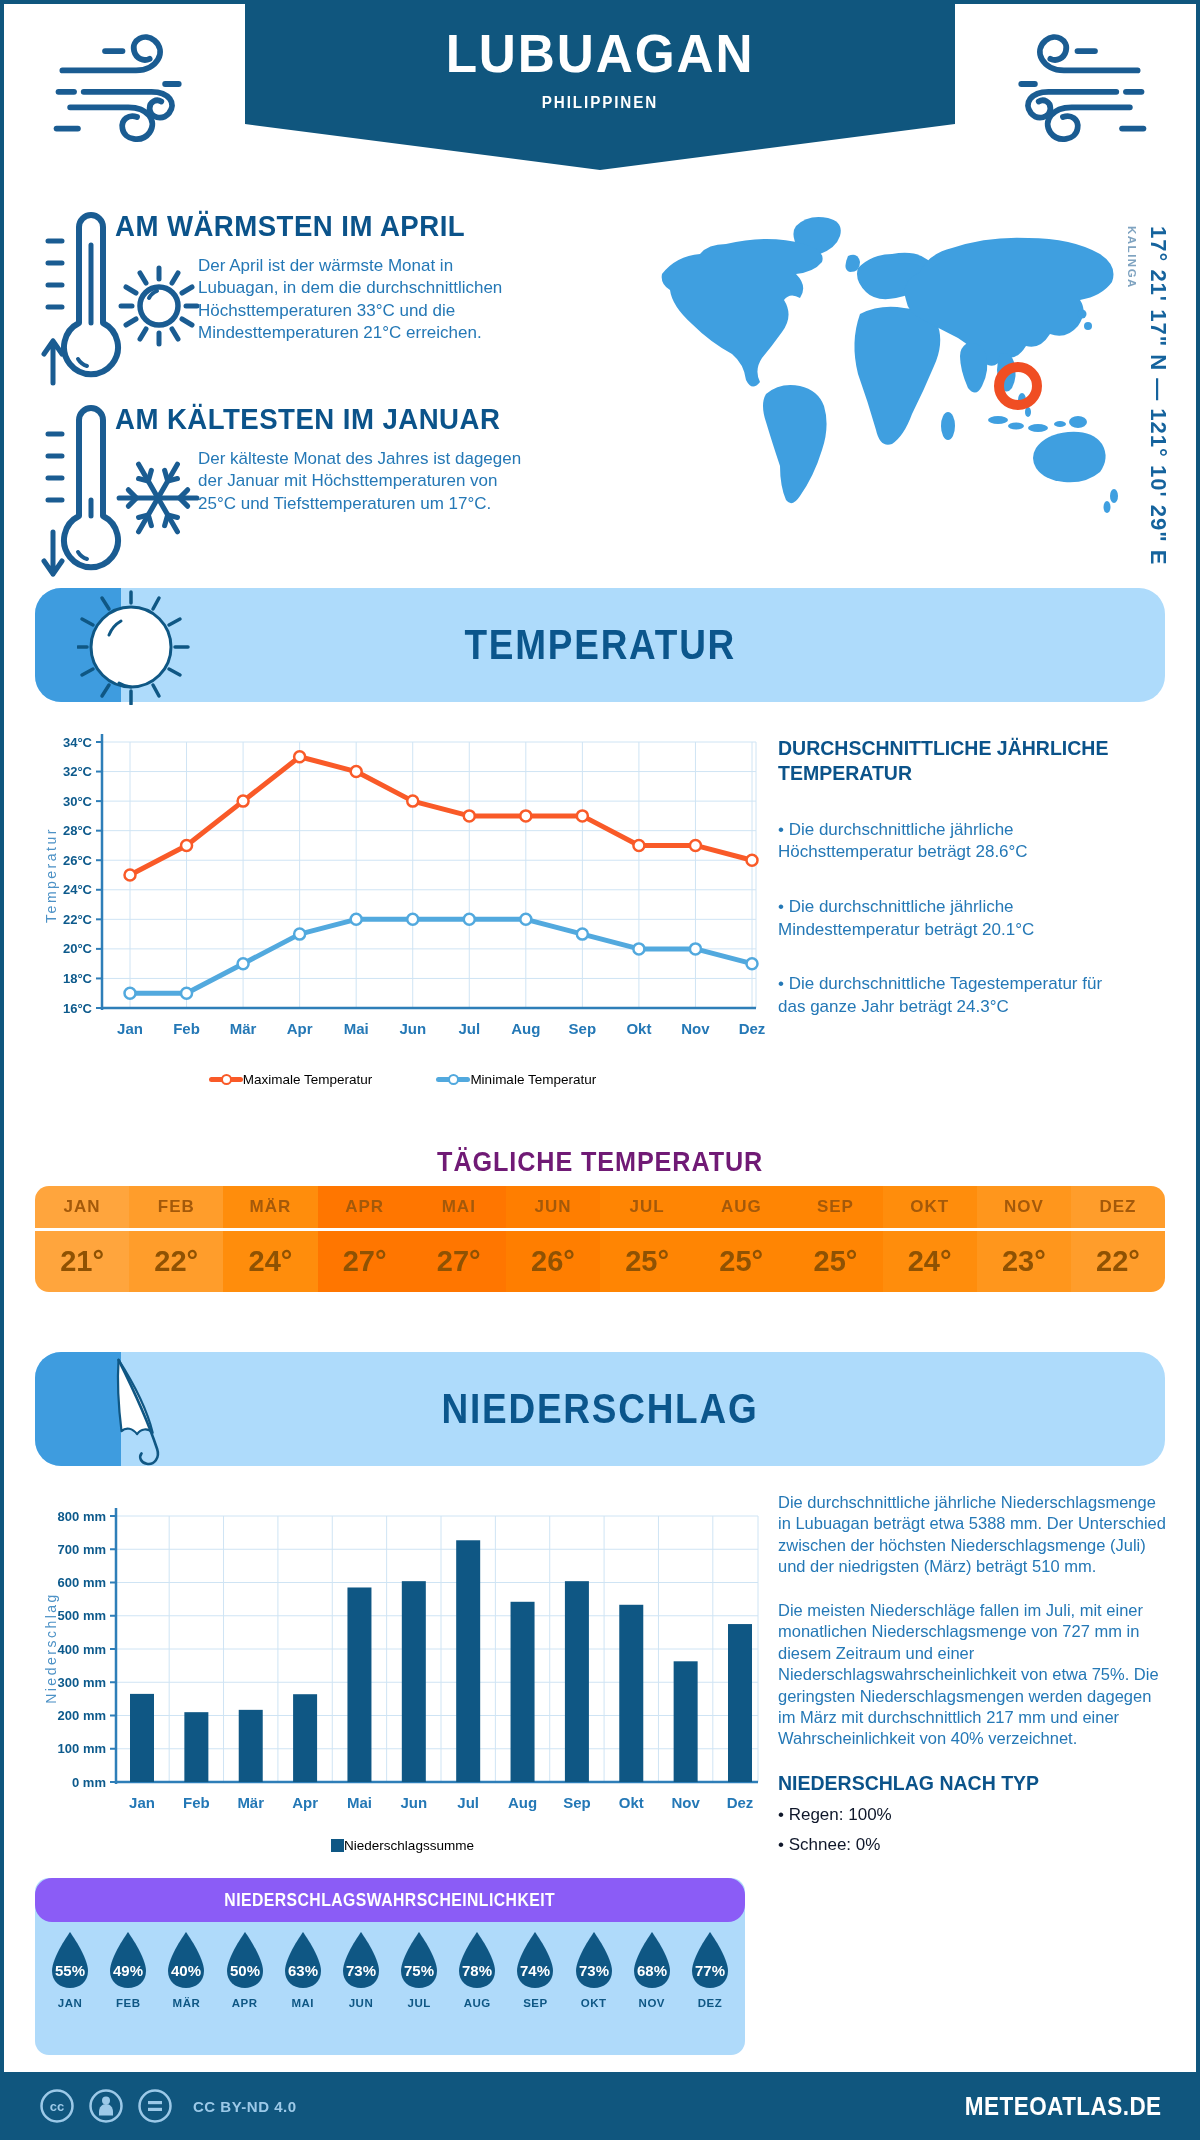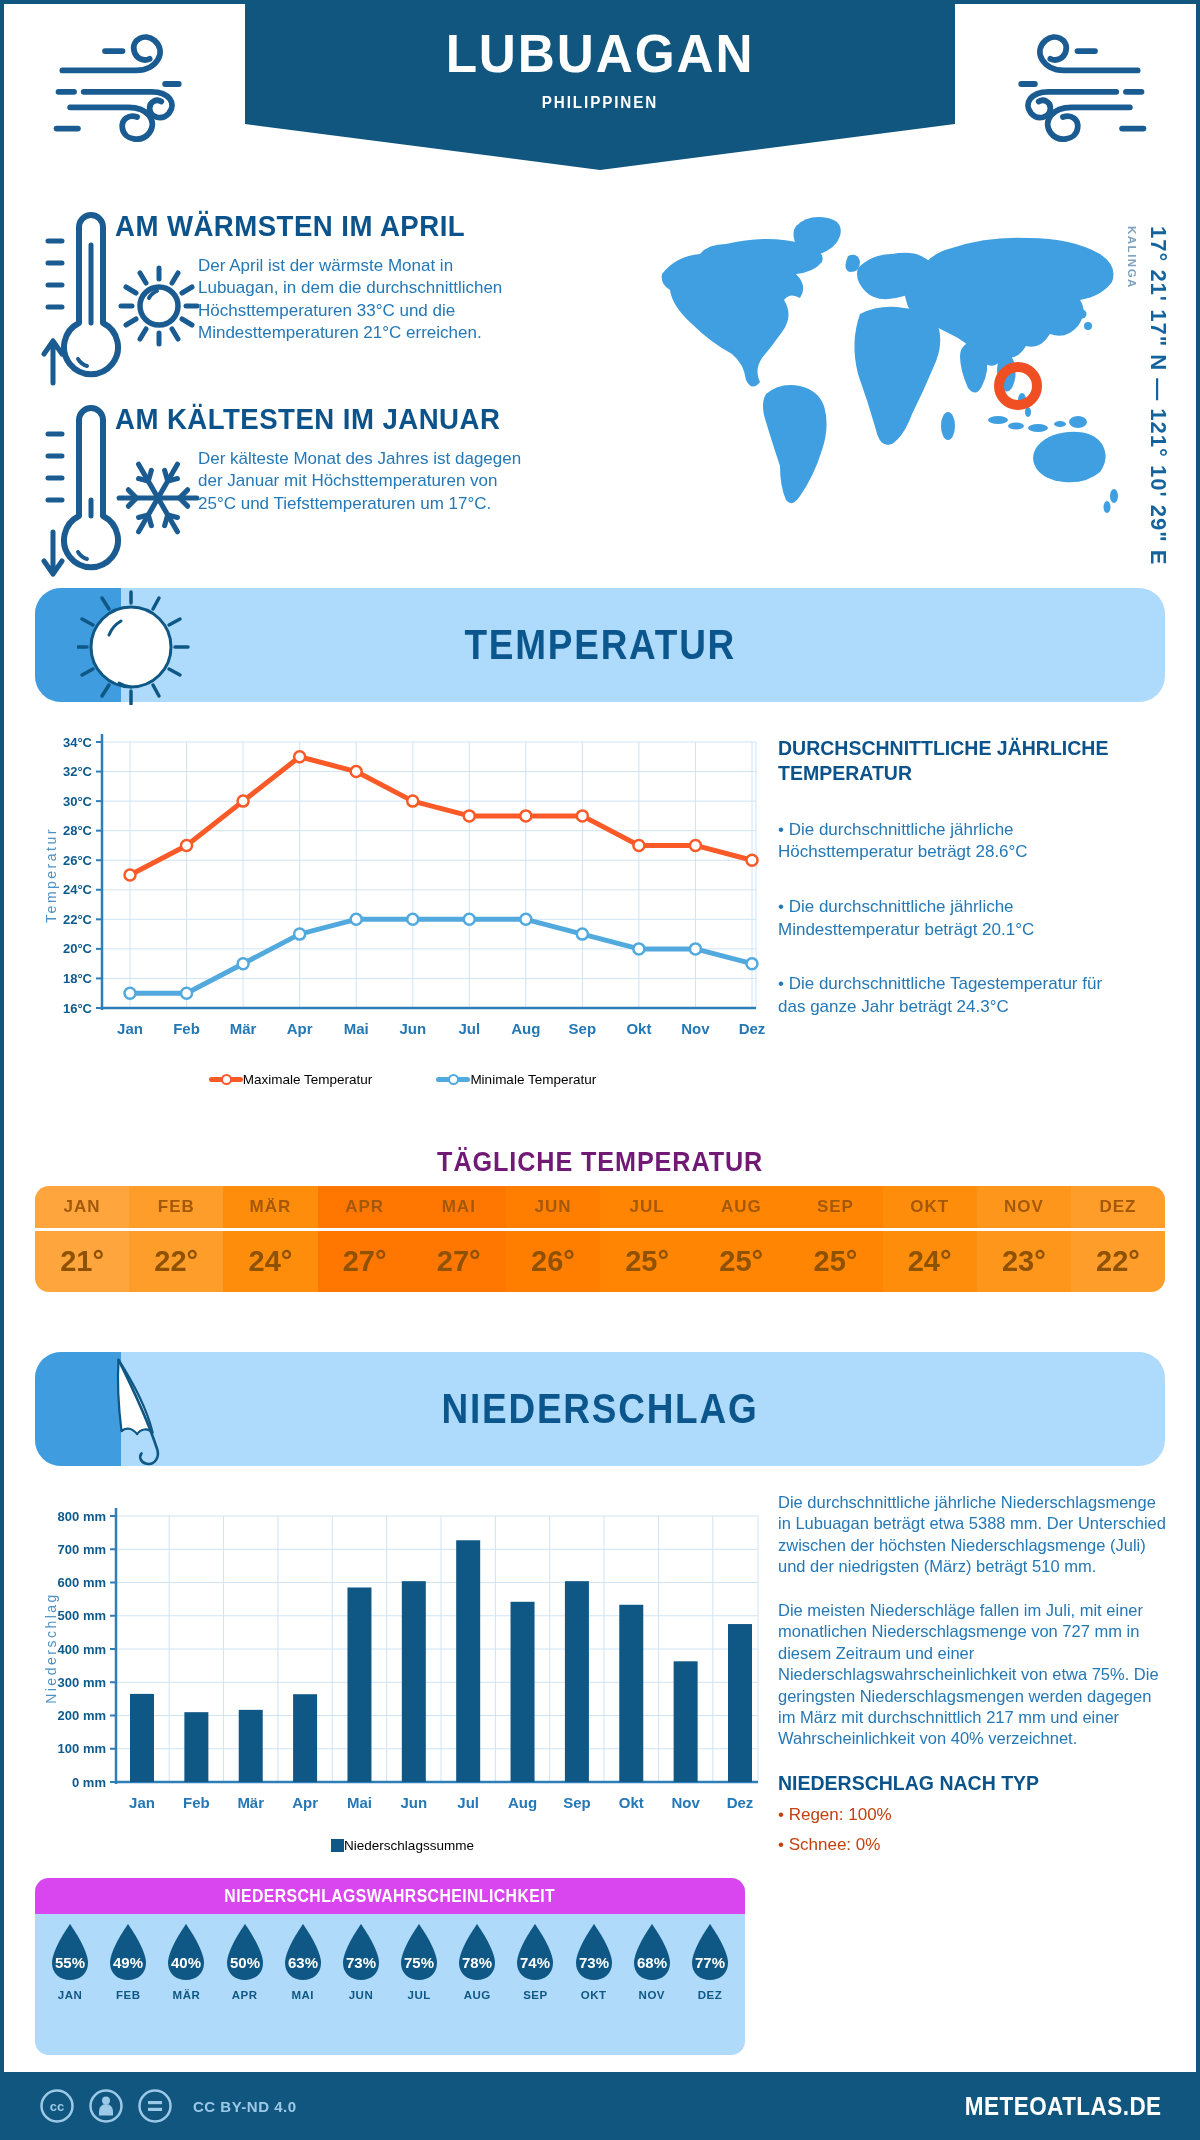--- a/index.html
+++ b/index.html
@@ -55,36 +55,36 @@
   .lg-square{width:13px;height:13px;}
 
   
   .tcol{position:absolute;left:778px;top:736px;width:392px;}
   .col-heading{font-size:19.5px;font-weight:bold;color:#0B538A;line-height:1.3;}
   .stat{margin-top:32px;font-size:17px;line-height:1.33;color:#2478B6;width:352px;}
   .stat::before{content:"• ";}
   .pcol{position:absolute;left:778px;top:1492px;width:392px;}
   .pcol p{margin:0 0 22px 0;font-size:16.5px;line-height:1.3;color:#2478B6;}
   .ptype-h{font-size:19.5px;font-weight:bold;color:#0B538A;margin-top:4px;}
-  .ptype{font-size:17px;color:#c2410c;margin-top:10px;}
+  .ptype{font-size:17px;color:#0f172a;margin-top:10px;}
   .ptype::before{content:"• ";}
 
   
   .daily-title{position:absolute;left:0;right:0;top:1126px;text-align:center;font-size:28px;
                font-weight:bold;color:#701a75;letter-spacing:1px;margin-top:20px;}
   .dt{position:absolute;left:35px;top:1186px;width:1130px;height:106px;display:flex;border-radius:14px;overflow:hidden;}
   .dt-col{flex:1;display:flex;flex-direction:column;}
   .dt-head{height:42px;border-bottom:3px solid #fff;display:flex;align-items:center;justify-content:center;
            font-weight:bold;font-size:17px;color:#A4590A;letter-spacing:1px;}
   .dt-val{flex:1;display:flex;align-items:center;justify-content:center;font-weight:bold;font-size:29px;color:#8F5203;}
 
   
   .prob{position:absolute;left:35px;top:1878px;width:710px;height:177px;background:#AFDAFA;border-radius:14px;overflow:hidden;}
-  .prob-head{height:36px;background:#d946ef;display:flex;align-items:center;justify-content:center;
-             color:#fff;font-weight:bold;font-size:17.5px;letter-spacing:.5px;transform-origin:center;}
+  .prob-head{height:44px;background:#8b5cf6;display:flex;align-items:center;justify-content:center;
+             color:#fff;font-weight:bold;font-size:17.5px;letter-spacing:.5px;transform-origin:center;border-radius:17px;}
   .prob-row{display:flex;padding:8px 6px 0 6px;}
   .prob-cell{flex:1;display:flex;flex-direction:column;align-items:center;gap:7px;}
   .prob-month{font-size:11.5px;font-weight:bold;color:#0F5784;letter-spacing:.5px;}
 
   
   .footer{position:absolute;left:0;right:0;top:2072px;height:68px;background:#10567E;display:flex;
           align-items:center;justify-content:space-between;padding:0 38px;box-sizing:border-box;}
   .cc-group{display:flex;align-items:center;gap:11px;}
   .cc-label{color:#9CC9E8;font-weight:bold;font-size:15px;letter-spacing:.5px;margin-left:8px;}
   .site{color:#fff;font-weight:bold;font-size:25px;letter-spacing:.5px;transform:scaleX(.9);transform-origin:right;}

